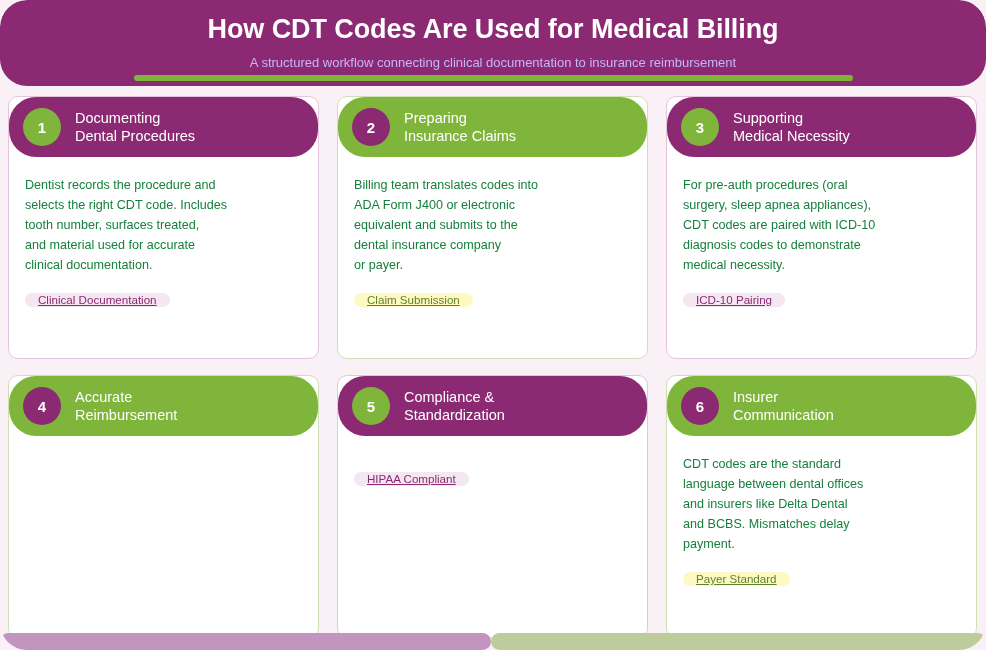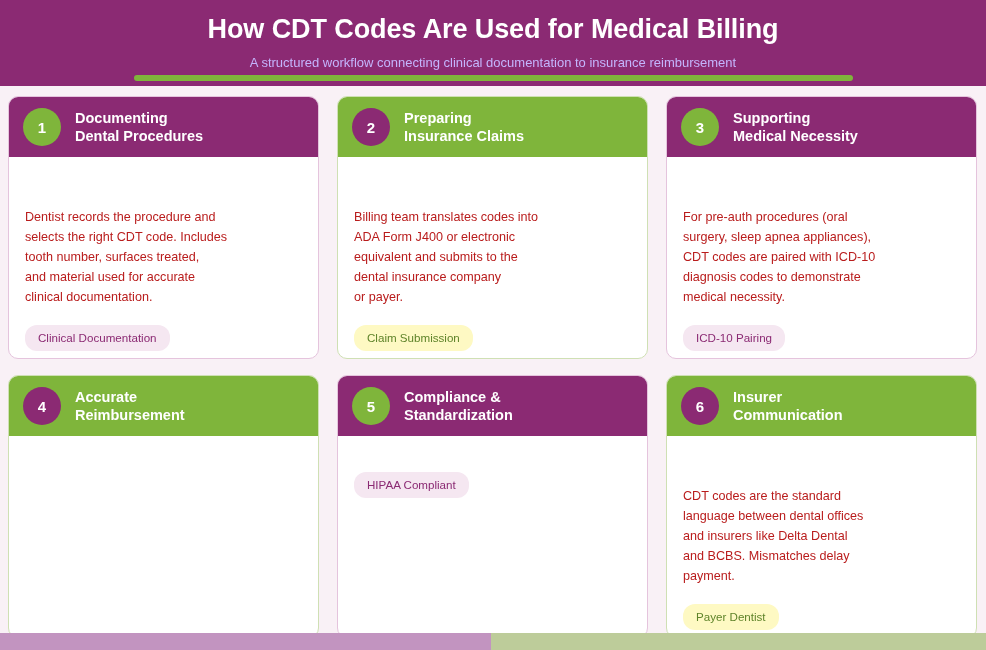--- a/index.html
+++ b/index.html
@@ -1,15 +1,15 @@
 <!DOCTYPE html>
 <html><head>
 <meta charset="utf-8">
 <style>
-  * { box-sizing: border-box; margin: 0; padding: 0; }
+  * { box-sizing: border-box; margin: 0; padding: 0; border-radius: 27px; }
 
   html, body {
     width: 986px;
     height: 650px;
     overflow: hidden;
   }
 
   body {
     background: #f9f1f6;
     font-family: "Liberation Sans", sans-serif;
@@ -101,48 +101,48 @@
     font-weight: bold;
     margin-right: 14px;
   }
 
   .theme-purple .badge { background: #7fb53b; }
   .theme-green  .badge { background: #8b2a73; }
 
   .card-title {
     color: #ffffff;
     font-size: 14.5px;
-    font-weight: bold;
+    font-weight: normal;
     line-height: 18px;
     white-space: pre-line;
   }
 
   .card-body {
     flex: 1 1 auto;
     padding: 18px 16px 0 16px;
     display: flex;
     flex-direction: column;
   }
 
   .card-desc {
-    color: #b91c1c;
+    color: #15803d;
     font-size: 12.6px;
     line-height: 20px;
     white-space: pre-line;
-    margin-top: 32px;
   }
 
   .pill {
     display: inline-block;
     align-self: flex-start;
     margin-top: 18px;
-    padding: 6px 13px;
+    padding: 0 13px;
     border-radius: 12px;
     font-size: 11.6px;
     line-height: 14px;
+    text-decoration: underline;
   }
 
   .theme-purple .pill { background: #f5e7f1; color: #8b2a73; }
   .theme-green  .pill { background: #fef9c3; color: #5e8329; }
 
   
   .footer {
     position: absolute;
     left: 0;
     bottom: 0;
@@ -231,21 +231,21 @@
         <div class="badge">6</div>
         <div class="card-title">Insurer
 Communication</div>
       </div>
       <div class="card-body">
         <div class="card-desc">CDT codes are the standard
 language between dental offices
 and insurers like Delta Dental
 and BCBS. Mismatches delay
 payment.</div>
-        <span class="pill">Payer Dentist</span>
+        <span class="pill">Payer Standard</span>
       </div>
     </div>
   </div>
 
 <div class="footer">
   <div class="footer-left"></div>
   <div class="footer-right"></div>
 </div>
 
 </body></html>

